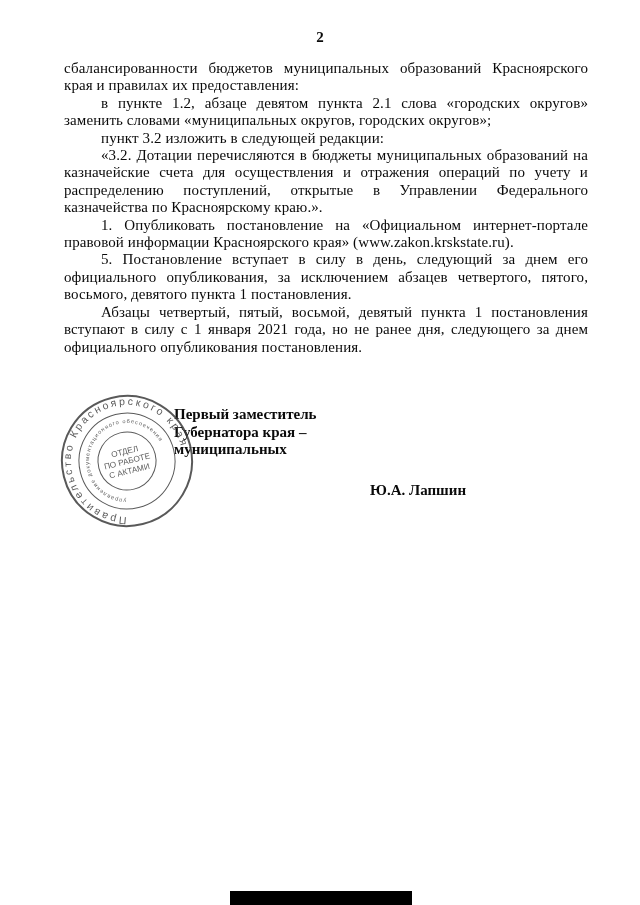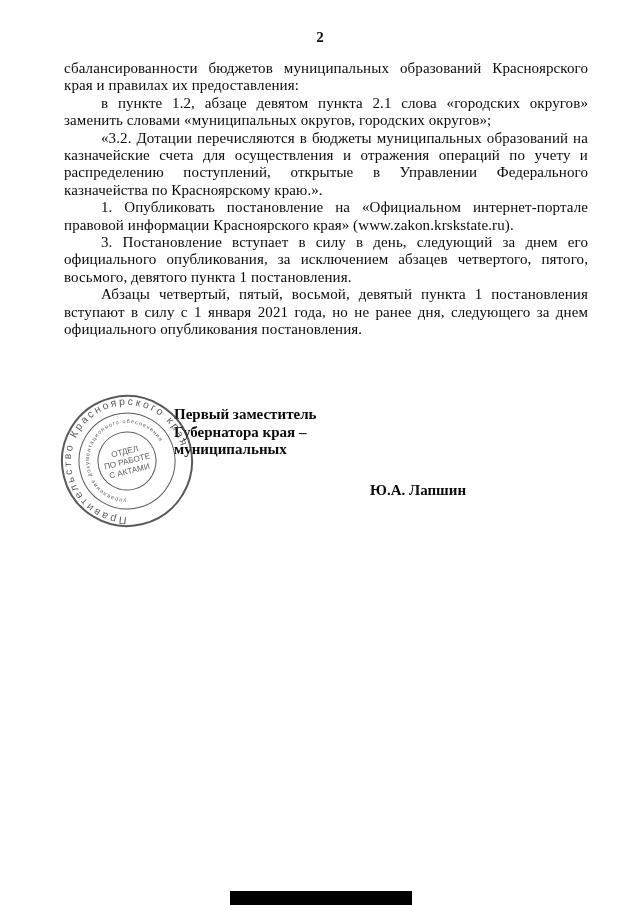--- a/index.html
+++ b/index.html
@@ -61,23 +61,24 @@
 </head>
 <body>
 
 <div class="page">
 
   <div class="page-number">2</div>
 
   <div class="body-text">
     <p>сбалансированности бюджетов муниципальных образований Красноярского края и правилах их предоставления:</p>
     <p class="indent">в пункте 1.2, абзаце девятом пункта 2.1 слова «городских округов» заменить словами «муниципальных округов, городских округов»;</p>
+    <p class="indent">пункт 3.2 изложить в следующей редакции:</p>
     <p class="indent">«3.2. Дотации перечисляются в бюджеты муниципальных образований на казначейские счета для осуществления и отражения операций по учету и распределению поступлений, открытые в Управлении Федерального казначейства по Красноярскому краю.».</p>
     <p class="indent">1. Опубликовать постановление на «Официальном интернет-портале правовой информации Красноярского края» (www.zakon.krskstate.ru).</p>
-    <p class="indent">3. Постановление вступает в силу в день, следующий за днем его официального опубликования, за исключением абзацев четвертого, пятого, восьмого, девятого пункта 1 постановления.</p>
+    <p class="indent">5. Постановление вступает в силу в день, следующий за днем его официального опубликования, за исключением абзацев четвертого, пятого, восьмого, девятого пункта 1 постановления.</p>
     <p class="indent">Абзацы четвертый, пятый, восьмой, девятый пункта 1 постановления вступают в силу с 1 января 2021 года, но не ранее дня, следующего за днем официального опубликования постановления.</p>
   </div>
 
   <div class="sig-title">
     <div>Первый заместитель</div>
     <div>Губернатора края –</div>
     <div>муниципальных</div>
   </div>
 
   <div class="sig-name">Ю.А. Лапшин</div>

